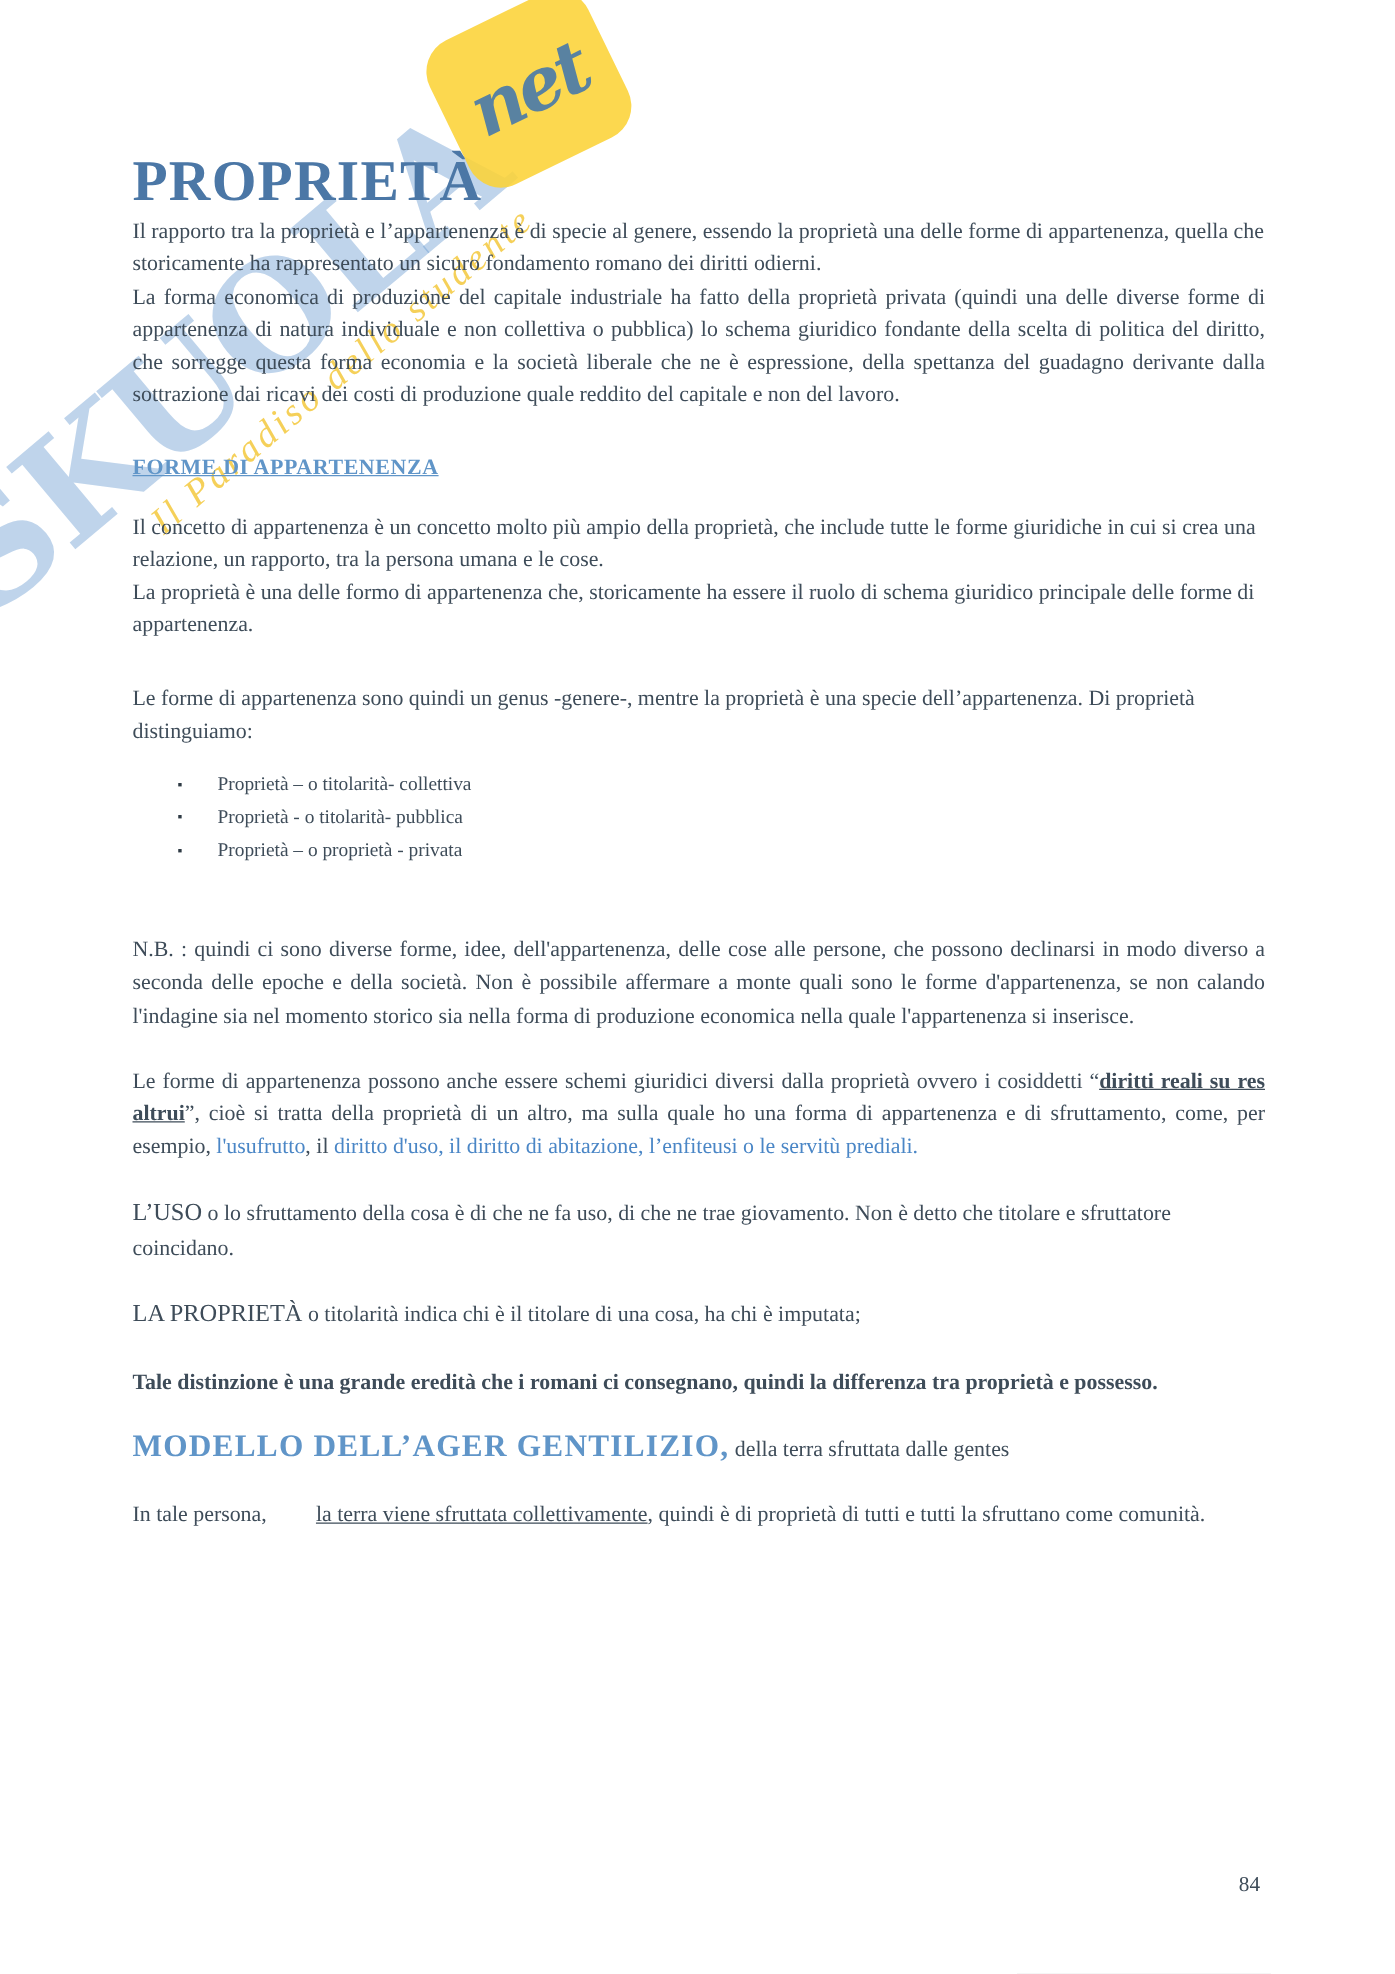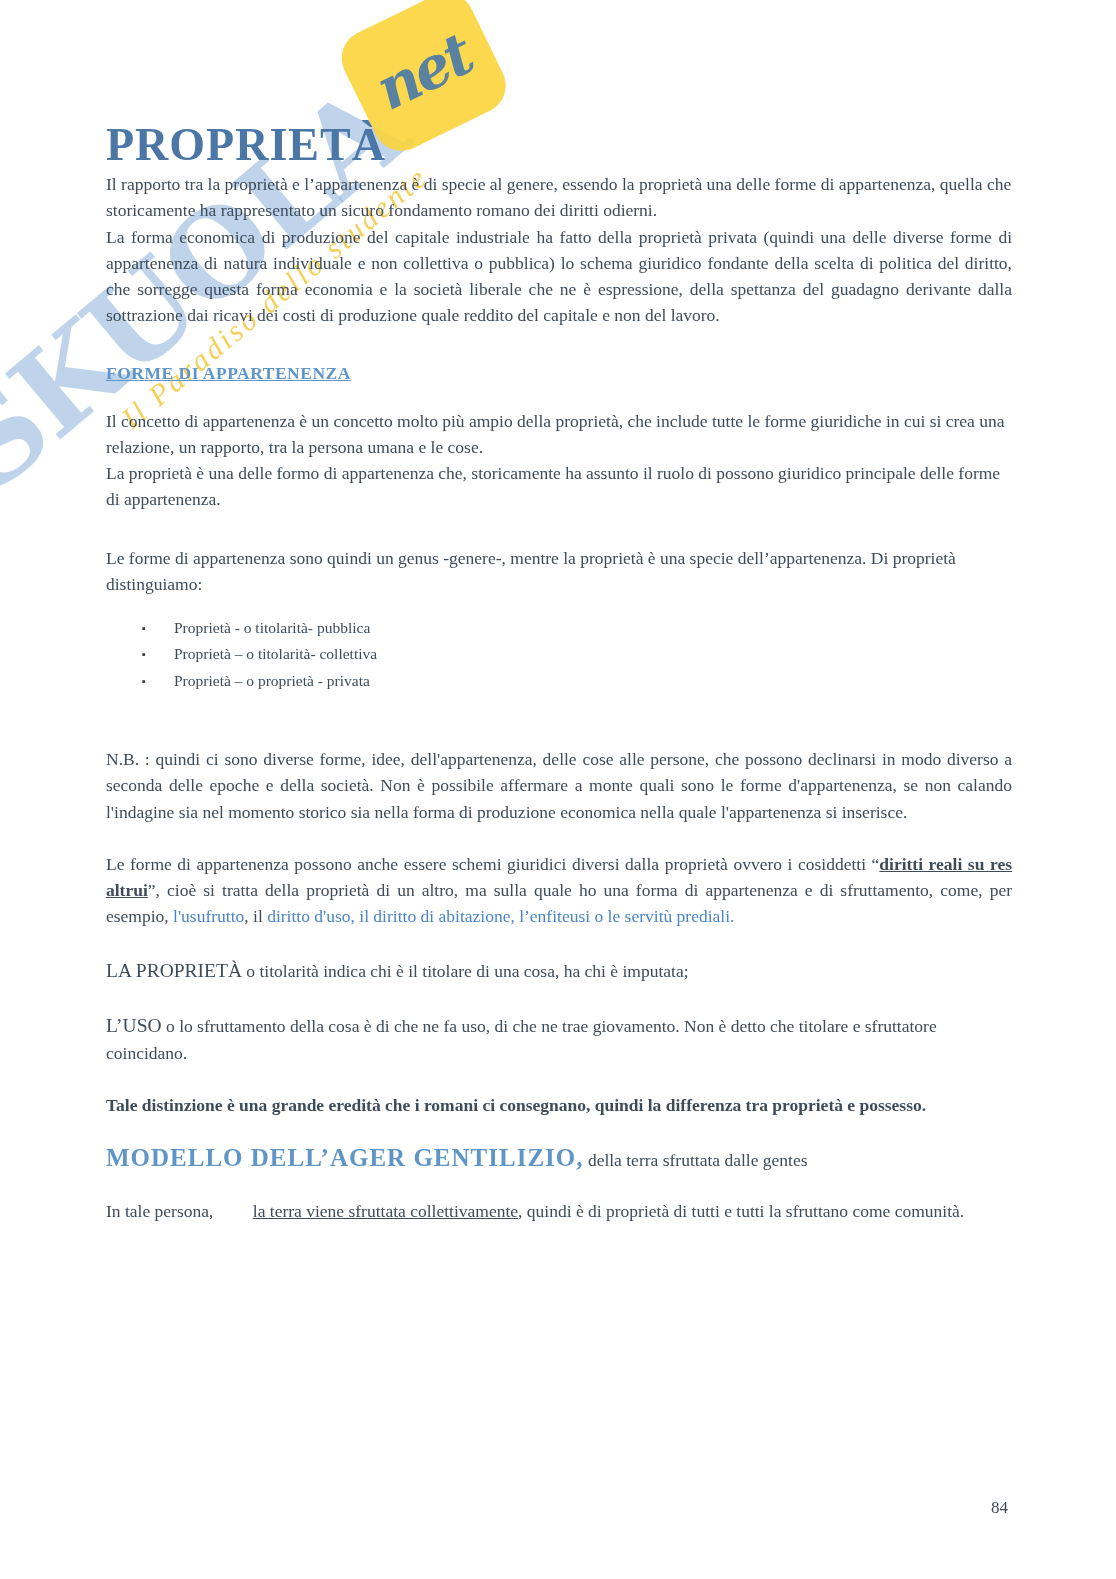--- a/index.html
+++ b/index.html
@@ -103,41 +103,41 @@
     <h1 class="doc-title">PROPRIETÀ</h1>
 
     <p class="tight">Il rapporto tra la proprietà e l’appartenenza è di specie al genere, essendo la proprietà una delle forme di appartenenza, quella che storicamente ha rappresentato un sicuro fondamento romano dei diritti odierni.</p>
     <p class="justify">La forma economica di produzione del capitale industriale ha fatto della proprietà privata (quindi una delle diverse forme di appartenenza di natura individuale e non collettiva o pubblica) lo schema giuridico fondante della scelta di politica del diritto, che sorregge questa forma economia e la società liberale che ne è espressione, della spettanza del guadagno derivante dalla sottrazione dai ricavi dei costi di produzione quale reddito del capitale e non del lavoro.</p>
 
     <div>
       <span class="h-blue">FORME DI APPARTENENZA</span>
     </div>
 
     <p class="tight">Il concetto di appartenenza è un concetto molto più ampio della proprietà, che include tutte le forme giuridiche in cui si crea una relazione, un rapporto, tra la persona umana e le cose.</p>
-    <p>La proprietà è una delle formo di appartenenza che, storicamente ha assunto il ruolo di possono giuridico principale delle forme di appartenenza.</p>
+    <p>La proprietà è una delle formo di appartenenza che, storicamente ha essere il ruolo di schema giuridico principale delle forme di appartenenza.</p>
 
     <div class="gap-sm"></div>
 
     <p class="tight">Le forme di appartenenza sono quindi un genus -genere-, mentre la proprietà è una specie dell’appartenenza. Di proprietà distinguiamo:</p>
 
     <ul class="props">
+      <li><span class="bullet">▪</span><span>Proprietà – o titolarità- collettiva</span></li>
       <li><span class="bullet">▪</span><span>Proprietà - o titolarità- pubblica</span></li>
-      <li><span class="bullet">▪</span><span>Proprietà – o titolarità- collettiva</span></li>
       <li><span class="bullet">▪</span><span>Proprietà – o proprietà - privata</span></li>
     </ul>
 
     <div class="gap-lg"></div>
 
     <p class="justify spaced">N.B. : quindi ci sono diverse forme, idee, dell'appartenenza, delle cose alle persone, che possono declinarsi in modo diverso a seconda delle epoche e della società. Non è possibile affermare a monte quali sono le forme d'appartenenza, se non calando l'indagine sia nel momento storico sia nella forma di produzione economica nella quale l'appartenenza si inserisce.</p>
 
     <p class="justify spaced"><span>Le forme di appartenenza possono anche essere schemi giuridici diversi dalla proprietà ovvero i cosiddetti “</span><span class="bold-u">diritti reali su res altrui</span><span>”, cioè si tratta della proprietà di un altro, ma sulla quale ho una forma di appartenenza e di sfruttamento, come, per esempio, </span><span class="blue">l'usufrutto</span><span>, il </span><span class="blue">diritto d'uso, il diritto di abitazione, l’enfiteusi o le servitù prediali.</span></p>
 
+    <p class="spaced"><span class="caps">L’USO</span><span> o lo sfruttamento della cosa è di che ne fa uso, di che ne trae giovamento. Non è detto che titolare e sfruttatore coincidano.</span></p>
+
     <p class="spaced"><span class="caps">LA PROPRIETÀ</span><span> o titolarità indica chi è il titolare di una cosa, ha chi è imputata;</span></p>
-
-    <p class="spaced"><span class="caps">L’USO</span><span> o lo sfruttamento della cosa è di che ne fa uso, di che ne trae giovamento. Non è detto che titolare e sfruttatore coincidano.</span></p>
 
     <p class="boldpar">Tale distinzione è una grande eredità che i romani ci consegnano, quindi la differenza tra proprietà e possesso.</p>
 
     <div class="h2-line"><span class="h2-blue">MODELLO DELL’AGER GENTILIZIO,</span><span> della terra sfruttata dalle gentes</span></div>
 
     <p><span>In tale persona, </span><span class="u">la terra viene sfruttata collettivamente</span><span>, quindi è di proprietà di tutti e tutti la sfruttano come comunità.</span></p>
 
   </div>
 
   <div class="page-number">84</div>

